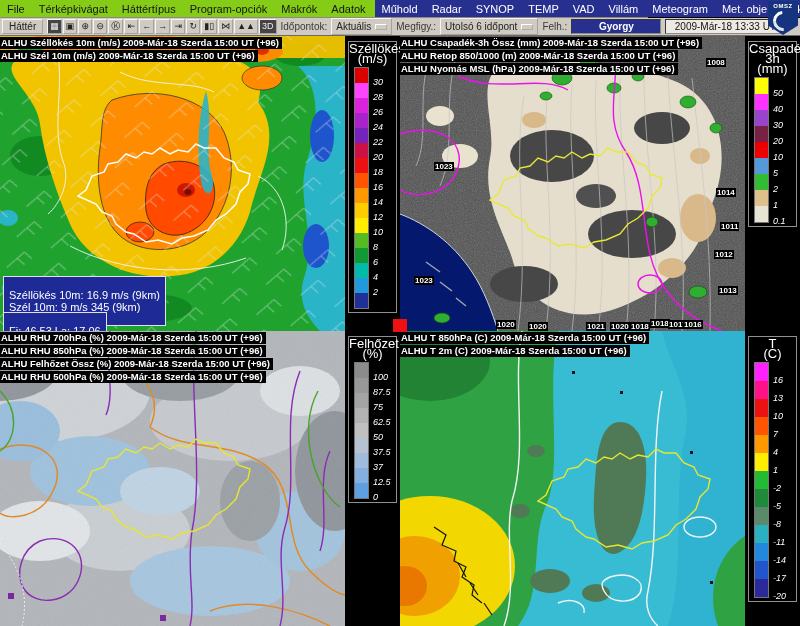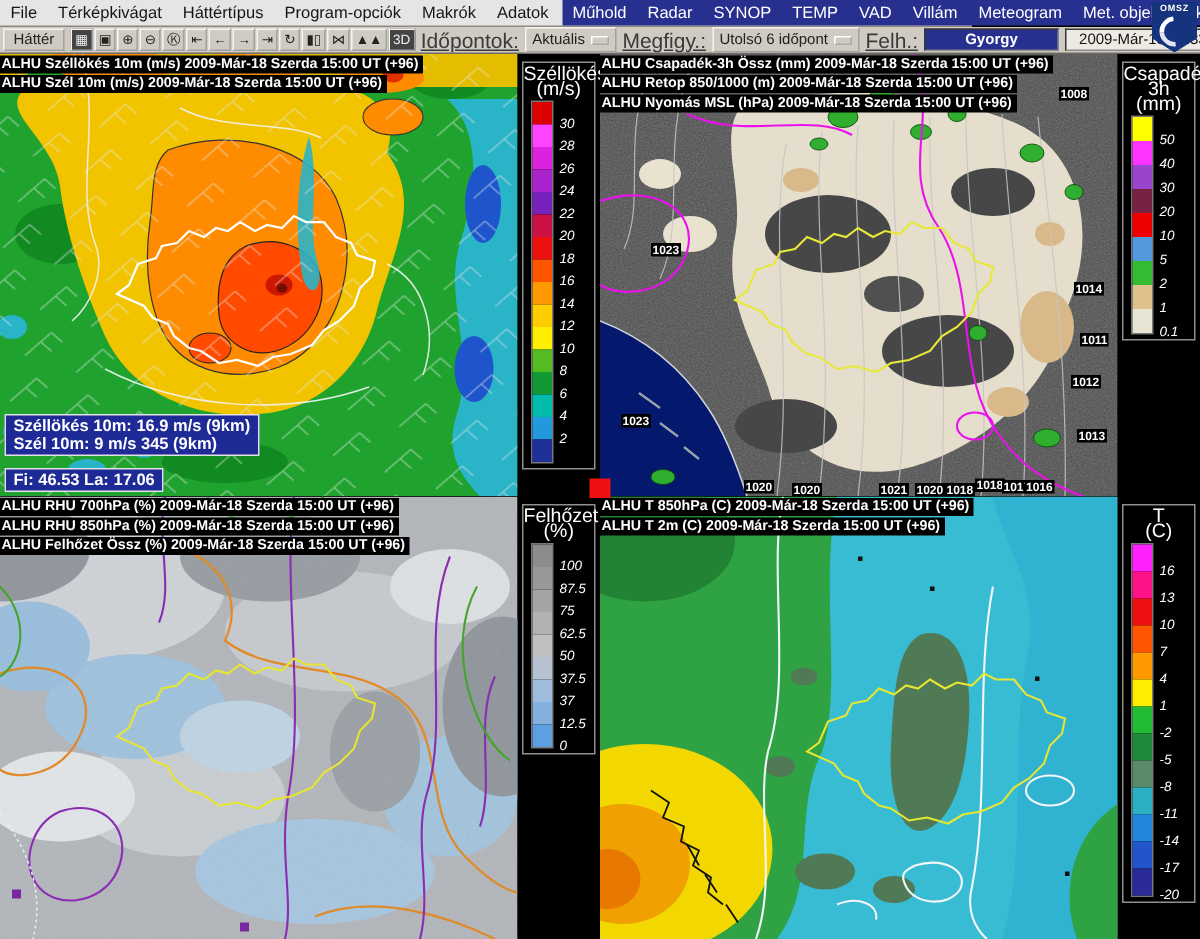--- a/index.html
+++ b/index.html
@@ -1,31 +1,31 @@
 <!DOCTYPE html>
 <html><head>
 <meta charset="utf-8">
 <style>
   html,body{margin:0;padding:0;background:#000;}
   .app{position:relative;width:800px;height:626px;background:#000;font-family:"Liberation Sans",sans-serif;overflow:hidden;}
 
   
-  .menubar{position:absolute;left:0;top:0;width:648px;height:18px;background:#e5e5e5;display:flex;align-items:stretch;border-bottom:1px solid #8d897f;box-sizing:border-box;padding-right:44px;}
+  .menubar{position:absolute;left:0;top:0;width:648px;height:18px;background:#84cc16;display:flex;align-items:stretch;border-bottom:1px solid #8d897f;box-sizing:border-box;padding-right:44px;}
   .menu-item{display:flex;align-items:center;padding:0 7px;font-size:11px;color:#151515;white-space:nowrap;}
   .menu-data{display:flex;background:#27308f;margin-left:2px;}
   .menu-data .menu-item{color:#fff;}
   .logo{position:absolute;right:2px;top:1px;width:30px;height:34px;background:#16337e;clip-path:polygon(0 0,100% 0,100% 72%,50% 100%,0 72%);display:flex;flex-direction:column;align-items:center;z-index:5;}
   .logo .lt{font-size:6px;color:#fff;font-weight:bold;letter-spacing:.5px;margin-top:2px;}
   .logo .swirl{width:14px;height:14px;margin-top:2px;border-radius:50%;border:3px solid transparent;border-left-color:#fff;border-bottom-color:#dfe6f2;transform:rotate(40deg);}
 
   .toolbar{position:absolute;left:0;top:18px;width:800px;height:18px;background:#cfcbc3;display:flex;align-items:center;gap:1px;box-sizing:border-box;padding:0 36px 0 2px;border-bottom:1px solid #6f6b63;}
   .tbtn{flex:none;height:15px;background:#cfcbc3;border:1px outset #f7f5f1;font-size:9px;line-height:13px;padding:0 2px;min-width:14px;text-align:center;color:#222;font-family:"Liberation Sans",sans-serif;}
   .tbtn.hatter{font-size:10px;padding:0 6px;margin-right:3px;}
   .tbtn.dark{background:#444;color:#eee;}
-  .tlabel{font-size:14px;color:#3a3a3a;padding:0 3px;white-space:nowrap;text-decoration:underline;}
+  .tlabel{font-size:10px;color:#3a3a3a;padding:0 3px;white-space:nowrap;}
   .opt{flex:none;display:flex;align-items:center;gap:4px;border:1px outset #f7f5f1;background:#cfcbc3;height:15px;padding:0 4px;font-size:10px;color:#222;white-space:nowrap;}
   .opt .mark{width:10px;height:4px;border:1px outset #fff;background:#cfcbc3;}
   .field-user{flex:none;background:#27308f;color:#fff;font-size:10px;font-weight:bold;width:88px;text-align:center;border:1px inset #8a8a8a;height:13px;line-height:13px;}
   .field-date{flex:none;background:#eceae3;color:#111;font-size:10px;width:118px;text-align:center;border:1px inset #8a8a8a;height:13px;line-height:13px;white-space:nowrap;margin-left:3px;}
 
   
   .grid{position:absolute;left:0;top:36px;width:800px;height:590px;display:grid;grid-template-columns:400px 400px;grid-template-rows:295px 295px;background:#000;}
   .panel{position:relative;overflow:hidden;background:#000;}
   .map{position:absolute;left:0;top:0;width:345px;height:295px;}
   .titles{position:absolute;left:0;top:1px;z-index:3;}
@@ -34,21 +34,21 @@
   .legend{position:absolute;top:5px;right:3px;width:47px;background:#000;border:1px solid #909090;padding:2px 0 5px;text-align:center;z-index:4;}
   .lgd-t{font-size:13px;color:#fff;line-height:10px;}
   .lgd-bar{position:relative;margin:3px 0 0 0;font-style:italic;}
   .lbar{position:absolute;left:5px;top:0;width:13px;border:1px solid #777;box-sizing:content-box;}
   .lbar div{width:13px;}
   .ltick{position:absolute;left:24px;font-size:9px;color:#fff;line-height:12px;}
 
   .chips{position:absolute;inset:0;z-index:2;}
   .chip{position:absolute;background:#000;color:#fff;font-size:8px;line-height:9px;padding:0 1px;font-weight:bold;}
 
-  .statusbox{position:absolute;left:3px;background:#1e2a96;border:1px solid #e2e2e2;color:#fff;font-size:11px;font-weight:bold;padding:1px 5px;white-space:nowrap;z-index:3;}
+  .statusbox{position:absolute;left:3px;background:#1e2a96;border:1px solid #e2e2e2;color:#fff;font-size:11px;font-weight:normal;padding:12px 5px;white-space:nowrap;z-index:3;}
   .redind{position:absolute;left:393px;top:283px;width:14px;height:13px;background:#ee1111;z-index:6;}
 </style>
 </head>
 <body>
 
 <div class="app">
 
   <div class="menubar">
     <span class="menu-item">File</span>
     <span class="menu-item">Térképkivágat</span>
@@ -362,20 +362,21 @@
           <path d="M0,212 C18,234 30,262 22,295" stroke="#e8ecef" stroke-width="1" stroke-dasharray="2,2" fill="none"></path>
           <path d="M78,160 l8,-6 6,-14 12,-4 4,-8 10,-2 8,-8 10,4 8,-6 8,2 8,-6 10,6 8,-4 10,2 8,-8 8,4 12,0 8,10 10,4 4,8 12,4 -2,10 -8,8 -4,12 -10,10 -10,6 -8,10 -14,6 -12,2 -10,6 -14,-4 -12,2 -12,-8 -8,-2 -10,-8 -4,-8 -10,-4 -6,-8 z" stroke="#e6e632" stroke-width="1.4" fill="none"></path>
           <rect x="160" y="284" width="6" height="6" fill="#7a28a0"></rect>
           <rect x="8" y="262" width="6" height="6" fill="#7a28a0"></rect>
         </svg>
       </div>
       <div class="titles">
         <div class="tl">ALHU  RHU 700hPa (%)  2009-Már-18 Szerda 15:00 UT (+96)</div>
         <div class="tl">ALHU  RHU 850hPa (%)  2009-Már-18 Szerda 15:00 UT (+96)</div>
         <div class="tl">ALHU  Felhőzet Össz (%)  2009-Már-18 Szerda 15:00 UT (+96)</div>
+        <div class="tl">ALHU  RHU 500hPa (%)  2009-Már-18 Szerda 15:00 UT (+96)</div>
       </div>
       <div class="legend">
         <div class="lgd-t">Felhőzet</div>
         <div class="lgd-t">(%)</div>
         <div class="lgd-bar" style="height: 135px;">
             <div class="lbar">
               <div style="height: 15px; background: rgb(140, 140, 140);"></div>
               <div style="height: 15px; background: rgb(152, 152, 152);"></div>
               <div style="height: 15px; background: rgb(164, 164, 164);"></div>
               <div style="height: 15px; background: rgb(178, 178, 178);"></div>

